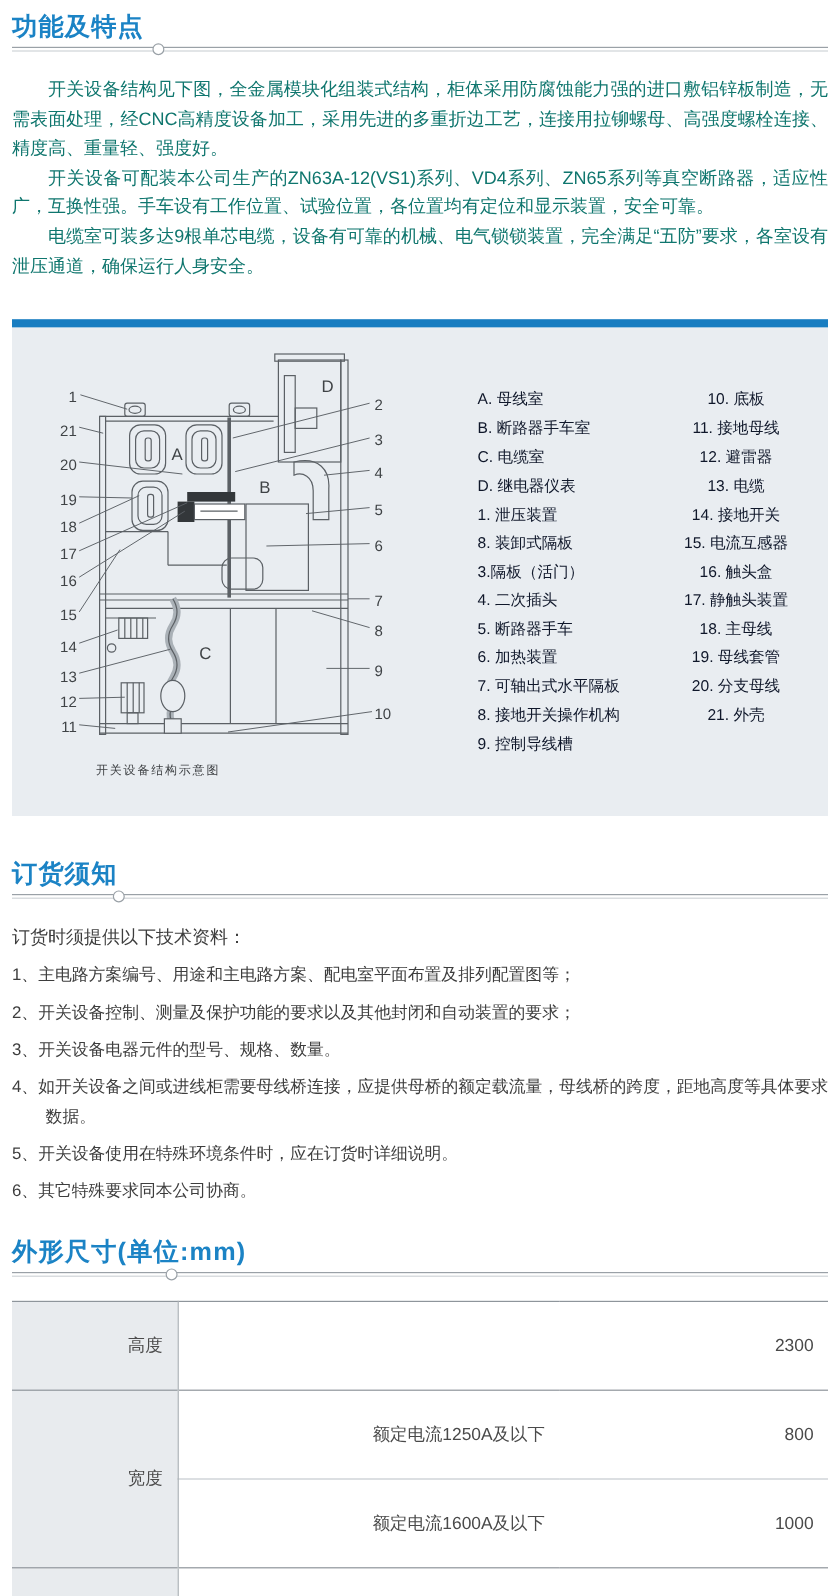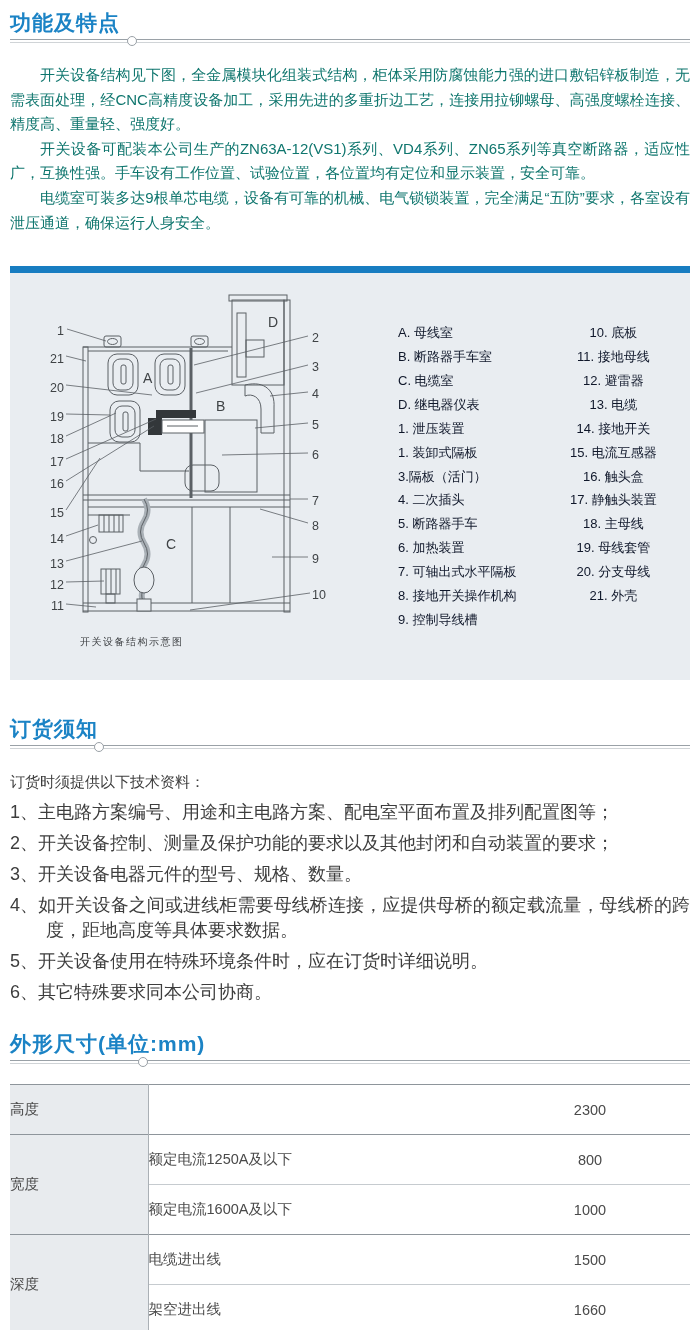--- a/index.html
+++ b/index.html
@@ -27,27 +27,27 @@
   .drawing{position:absolute;left:30px;top:20px;}
   .caption{position:absolute;left:70px;top:362px;font-size:10px;color:#3c3f42;letter-spacing:1.5px;}
   .legend{position:absolute;top:48px;font-size:13px;color:#0f172a;}
   .legend.l1{left:388px;}
   .legend.l2{left:560px;text-align:center;}
   .legend div{height:23.9px;line-height:23.9px;white-space:nowrap;}
 
   
   .ordering{margin-top:34px;}
   .intro{margin-top:20px;font-size:15px;line-height:25px;}
-  .olist div{margin-top:6px;font-size:18px;line-height:25px;padding-left:2em;text-indent:-2em;text-align:justify;}
+  .olist div{margin-top:6px;font-size:14px;line-height:25px;padding-left:2em;text-indent:-2em;text-align:justify;}
 
   
   .dims{margin-top:24px;}
   table.dim{width:680px;margin-top:20px;border-collapse:collapse;font-size:14.5px;color:#4a4a4a;
             border-top:1px solid #8e959b;border-bottom:1px solid #8e959b;}
-  table.dim td{height:49px;padding:0;}
+  table.dim td{height:49px;padding:12px;text-align:right;}
   td.gcell{width:138px;background:#e8ebee;border-right:1px solid #aab0b5;padding-left:34px;box-sizing:border-box;}
   td.cond{padding-left:17px;}
   td.val{width:200px;text-align:center;}
   tr.gstart td{border-top:1px solid #8e959b;}
   td.subsep{border-bottom:1px solid #c6cbcf;}
 
   svg text{font-family:"Liberation Sans","DejaVu Sans",sans-serif;}
   .num{font-size:12.5px;fill:#3f4346;}
   .cletter{font-size:14px;fill:#3f4346;}
 </style>
@@ -220,21 +220,21 @@
           <text class="num" x="272" y="306">10</text>
         </g>
       </svg>
 
       <div class="legend l1">
         <div>A. 母线室</div>
         <div>B. 断路器手车室</div>
         <div>C. 电缆室</div>
         <div>D. 继电器仪表</div>
         <div>1. 泄压装置</div>
-        <div>1. 装卸式隔板</div>
+        <div>8. 装卸式隔板</div>
         <div>3.隔板（活门）</div>
         <div>4. 二次插头</div>
         <div>5. 断路器手车</div>
         <div>6. 加热装置</div>
         <div>7. 可轴出式水平隔板</div>
         <div>8. 接地开关操作机构</div>
         <div>9. 控制导线槽</div>
       </div>
       <div class="legend l2">
         <div>10. 底板</div>

